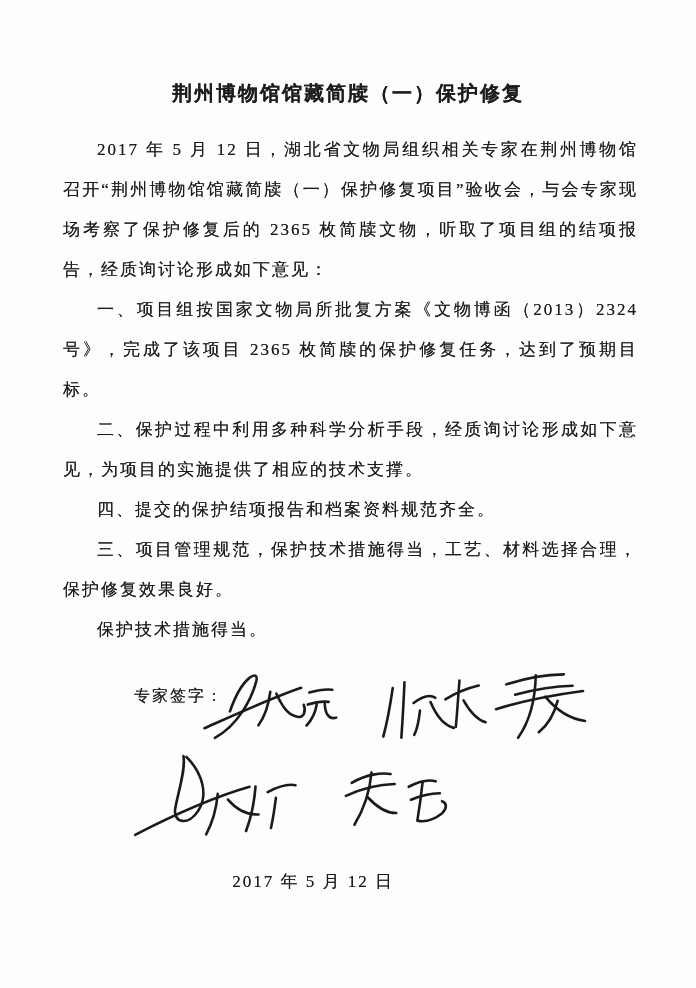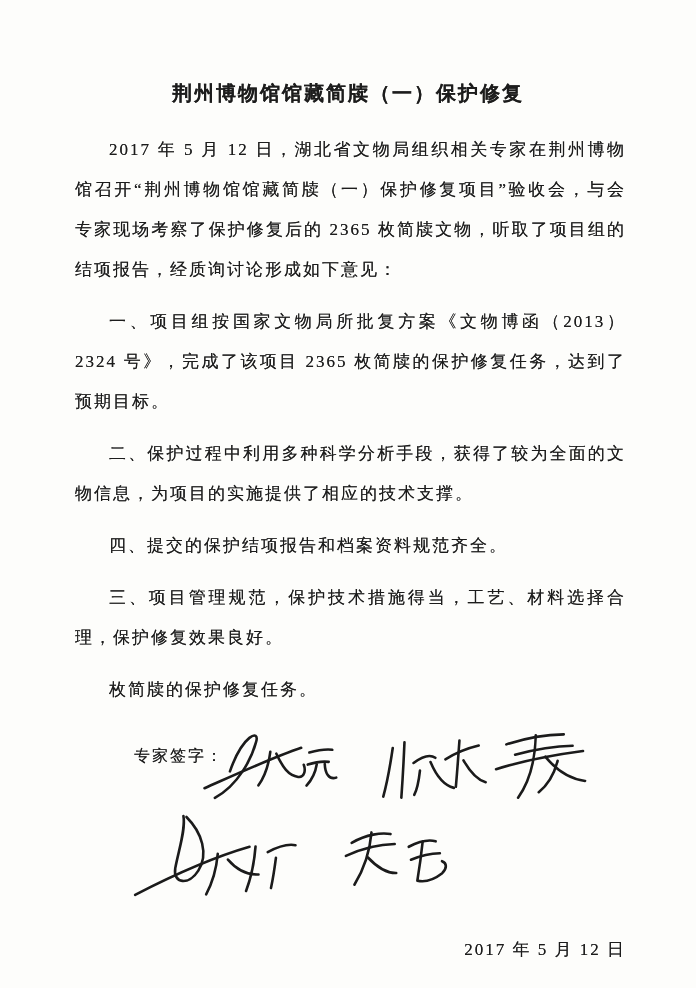--- a/index.html
+++ b/index.html
@@ -30,21 +30,21 @@
     font-weight: bold;
     letter-spacing: 2px;
     line-height: 42px;
     text-shadow: 0 0 0.6px rgba(0,0,0,0.75);
     font-family: Liberation Serif, serif;
   }
   .body-text {
     margin: 16px 58px 0 63px;
   }
   .body-text p {
-    margin: 12px;
+    margin: 0;
     font-size: 17px;
     line-height: 40px;
     letter-spacing: 2px;
     text-indent: 2em;
     text-align: justify;
     text-shadow: 0 0 0.5px rgba(0,0,0,0.65);
   }
   .signature-section {
     position: relative;
     width: 696px;
@@ -68,44 +68,44 @@
     stroke-width: 2.6;
     stroke-linecap: round;
     stroke-linejoin: round;
   }
   .sig-1 { left: 198px; top: 0px;   transform: rotate(-2deg); }
   .sig-2 { left: 376px; top: 10px;  transform: rotate(-3deg); }
   .sig-3 { left: 486px; top: 4px;   transform: rotate(-4deg); }
   .sig-4 { left: 126px; top: 86px;  transform: rotate(-2deg); }
   .sig-5 { left: 332px; top: 100px; transform: rotate(-1deg); }
   .date-line {
-    margin-top: 20px;
+    margin-top: 12px;
     padding-right: 70px;
-    text-align: right;
+    text-align: center;
     font-size: 17px;
     letter-spacing: 2px;
     text-shadow: 0 0 0.5px rgba(0,0,0,0.65);
   }
 </style>
 </head>
 <body>
 
 <div class="page">
 
   <div class="title-block">
     <div class="title-line">荆州博物馆馆藏简牍（一）保护修复</div>
   </div>
 
   <div class="body-text">
     <p>2017 年 5 月 12 日，湖北省文物局组织相关专家在荆州博物馆召开“荆州博物馆馆藏简牍（一）保护修复项目”验收会，与会专家现场考察了保护修复后的 2365 枚简牍文物，听取了项目组的结项报告，经质询讨论形成如下意见：</p>
     <p>一、项目组按国家文物局所批复方案《文物博函（2013）2324 号》，完成了该项目 2365 枚简牍的保护修复任务，达到了预期目标。</p>
-    <p>二、保护过程中利用多种科学分析手段，获得了较为全面的文物信息，为项目的实施提供了相应的技术支撑。</p>
+    <p>二、保护过程中利用多种科学分析手段，经质询讨论形成如下意见，为项目的实施提供了相应的技术支撑。</p>
     <p>四、提交的保护结项报告和档案资料规范齐全。</p>
     <p>三、项目管理规范，保护技术措施得当，工艺、材料选择合理，保护修复效果良好。</p>
-    <p>枚简牍的保护修复任务。</p>
+    <p>保护技术措施得当。</p>
   </div>
 
   <div class="signature-section">
     <span class="signature-label">专家签字：</span>
 
     <span class="sig sig-1">
       <svg width="140" height="96" viewBox="0 0 140 96">
         <path d="M32,48 C46,12 64,6 59,20 C54,36 40,62 16,74"></path>
         <path d="M6,64 C36,52 74,36 104,27"></path>
         <path d="M73,30 C71,42 67,54 60,63"></path>

